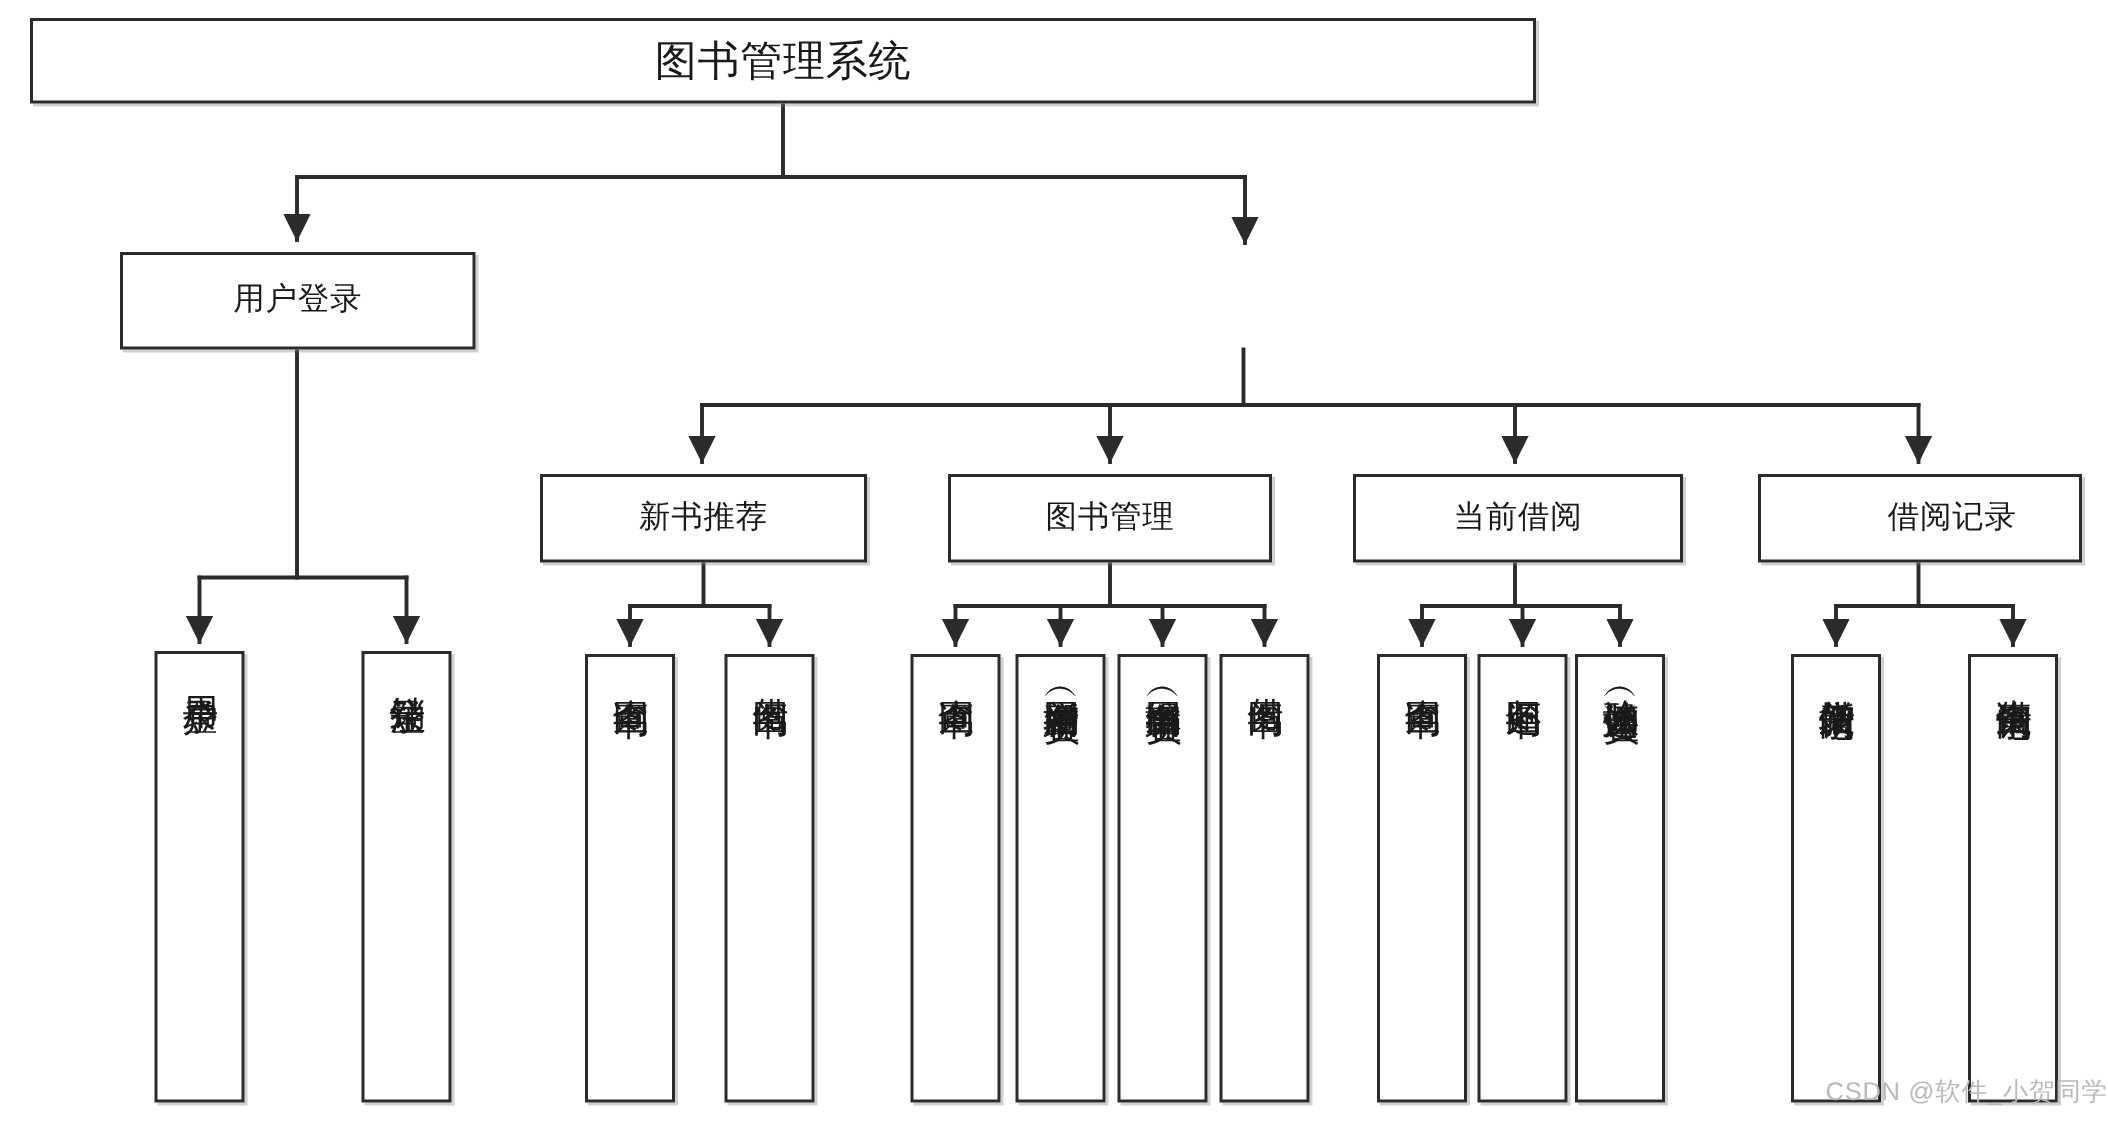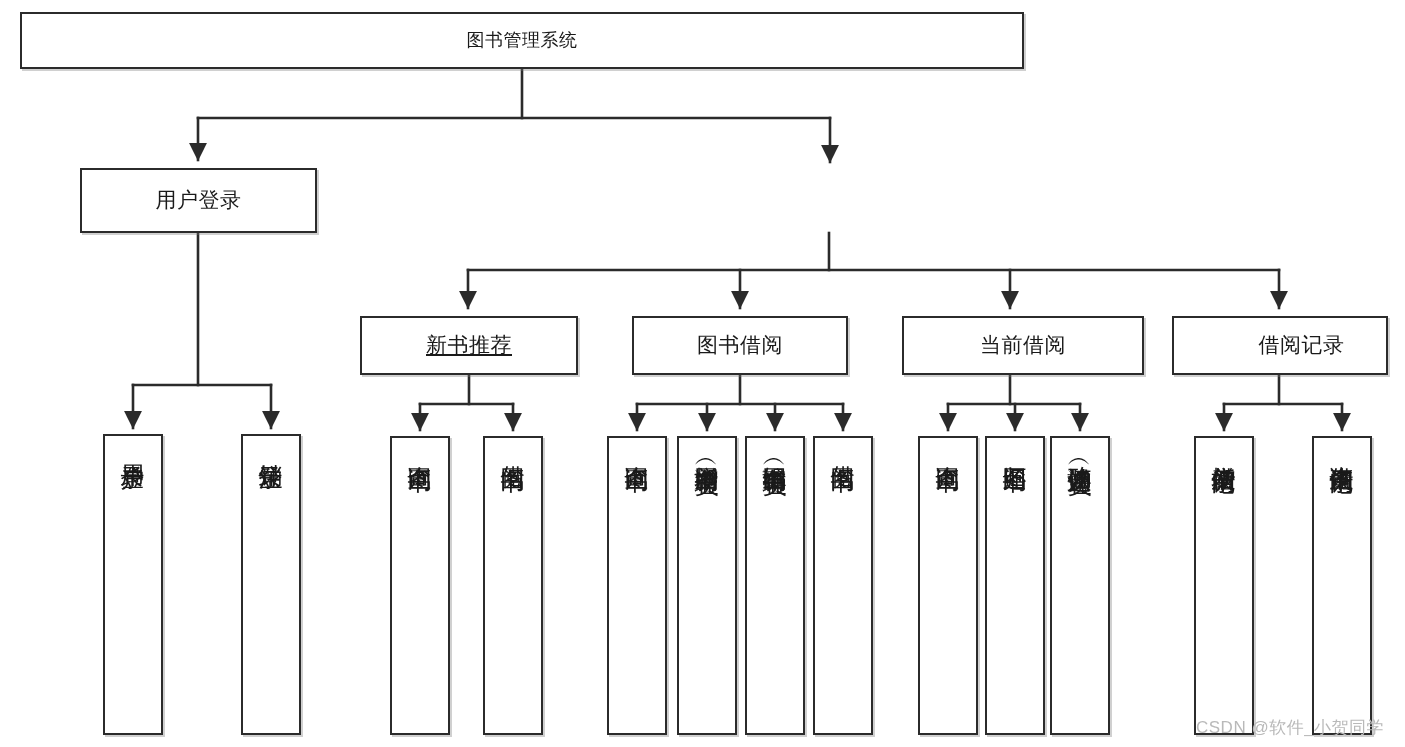--- a/index.html
+++ b/index.html
@@ -40,41 +40,42 @@
     display: block;
     text-align: center;
     line-height: 1.18;
     letter-spacing: 0.5px;
   }
   
   .node.h .label {
     writing-mode: horizontal-tb;
     font-size: 21px;
   }
-  .node.root .label { font-size: 18px; }
+  .node.root .label { font-size: 28px; }
   
   .node.v {
     align-items: flex-start;
     padding-top: 9px;
   }
   .node.v .label {
     writing-mode: vertical-rl;
     text-orientation: upright;
     font-size: 24px;
     line-height: 1.05;
     letter-spacing: 1px;
     max-height: 282px;
   }
   .watermark {
     position: absolute;
     color: #b9b9b9;
     font-size: 17px;
     white-space: nowrap;
     letter-spacing: 0.5px;
     pointer-events: none;
+    padding-left: 21px;
   }
 </style>
 </head>
 <body>
 
 <div id="diagram-canvas">
 
   <svg id="edge-layer" viewBox="0 0 1405 747" xmlns="http://www.w3.org/2000/svg">
     <defs>
       <marker id="arrowhead" viewBox="0 0 10 10" refX="9.5" refY="5" markerWidth="7" markerHeight="7" orient="auto-start-reverse">
@@ -127,27 +128,27 @@
   </svg>
 
   <div class="node h root" style="left:20px; top:12px; width:1004px; height:57px;">
     <span class="label">图书管理系统</span>
   </div>
 
   <div class="node h" style="left:80px; top:168px; width:237px; height:65px;">
     <span class="label">用户登录</span>
   </div>
 
-  <div class="node h" style="left:360px; top:316px; width:218px; height:59px;text-decoration:underline;">
+  <div class="node h" style="left:360px; top:316px; width:218px; height:59px;">
     <span class="label">新书推荐</span>
   </div>
   <div class="node h" style="left:632px; top:316px; width:216px; height:59px;">
-    <span class="label">图书借阅</span>
+    <span class="label">图书管理</span>
   </div>
-  <div class="node h" style="left:902px; top:316px; width:242px; height:59px;">
+  <div class="node h" style="left:902px; top:316px; width:220px; height:59px;">
     <span class="label">当前借阅</span>
   </div>
   <div class="node h" style="left:1172px; top:316px; width:216px; height:59px;padding-left:43px;">
     <span class="label">借阅记录</span>
   </div>
 
   <div class="node v" style="left:103px; top:434px; width:60px; height:301px;">
     <span class="label">用户登录</span>
   </div>
   <div class="node v" style="left:241px; top:434px; width:60px; height:301px;">

